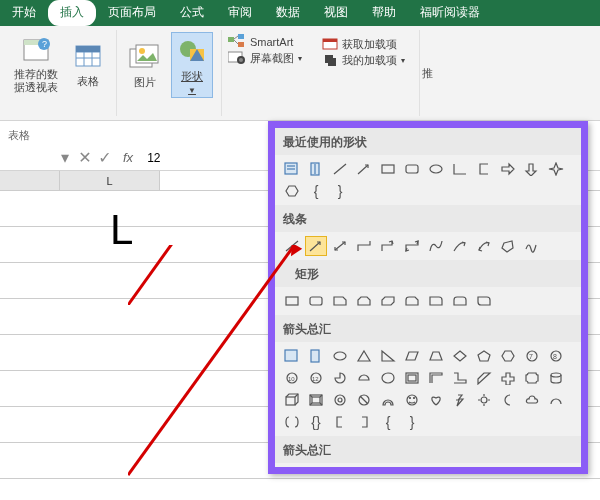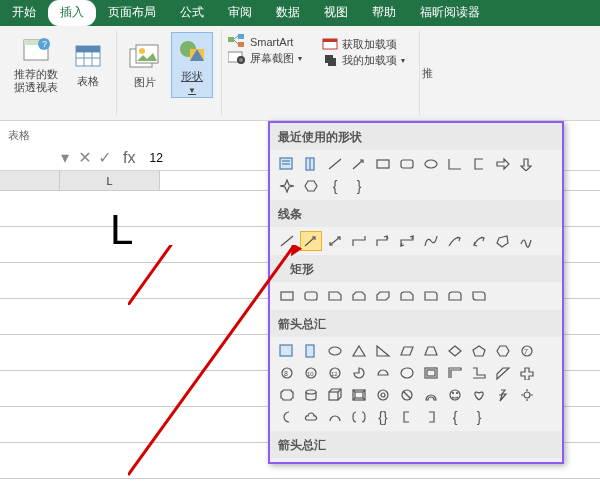--- a/index.html
+++ b/index.html
@@ -11,29 +11,29 @@
 .rgroup { display: flex; flex-direction: column; align-items: center; padding: 2px 8px; border-right: 1px solid #e0e0e0; }
 .rgroup-row { display: flex; gap: 6px; }
 .ritem { display: flex; flex-direction: column; align-items: center; justify-content: center; gap: 2px; cursor: pointer; padding: 2px 4px; font-size: 11px; color: #444; }
 .ritem .ico { width: 32px; height: 32px; display: flex; align-items: center; justify-content: center; }
 .ritem.sel { background: #c9e0f7; border: 1px solid #8cb8e4; text-decoration: underline; }
 .sideitems { display: flex; flex-direction: column; padding: 4px 6px; font-size: 11px; color: #444; }
 .sideitems .srow { display: flex; align-items: center; gap: 4px; cursor: pointer; }
 .glabel { position: absolute; left: 8px; top: 128px; font-size: 11px; color: #666; }
 .fbar { display: flex; align-items: center; height: 26px; border-bottom: 1px solid #d4d4d4; background: #fff; margin-top: 24px; }
 .fbar .namebox { width: 55px; padding: 2px 4px; font-size: 12px; border: none; }
-.fbar .fx { font-size: 16px; color: #666; padding: 0 8px; }
+.fbar .fx { font-style: italic; font-size: 13px; color: #666; padding: 0 8px; }
 .fbar .btn { width: 20px; text-align: center; color: #888; }
 .fbar .finput { flex: 1; border: none; font-size: 12px; padding: 2px 6px; }
 .sheet { position: relative; }
 .colhdr { display: flex; height: 20px; border-bottom: 1px solid #ccc; }
 .colhdr div { width: 100px; border-right: 1px solid #ccc; background: #e6e6e6; font-size: 11px; text-align: center; line-height: 20px; color: #333; }
 .rowblock { height: 36px; border-bottom: 1px solid #ccc; }
 .bigL { position: absolute; left: 110px; top: 206px; font-size: 42px; font-family: Arial; }
-.dropdown { position: absolute; left: 268px; top: 121px; width: 296px; background: #f1f1f1; border: 2px solid #8b5cf6; box-shadow: 2px 2px 6px rgba(0,0,0,.3); padding-bottom: 4px; }
+.dropdown { position: absolute; left: 268px; top: 121px; width: 320px; background: #f1f1f1; border: 7px solid #8b5cf6; box-shadow: 2px 2px 6px rgba(0,0,0,.3); padding-bottom: 4px; }
 .dropdown .cat { font-size: 12px; font-weight: bold; color: #555; padding: 6px 8px 4px; background: #e9e9e9; }
 .dropdown .shapes { display: flex; flex-wrap: wrap; gap: 2px; padding: 4px 6px; }
 .shape { width: 22px; height: 20px; display: flex; align-items: center; justify-content: center; font-size: 14px; color: #555; cursor: pointer; }
 .shape.hover { background: #fde499; border: 1px solid #e6b422; }
 .shape svg { width: 16px; height: 14px; stroke: #555; fill: none; stroke-width: 1.2; }
 .arrow { position: absolute; left: 128px; top: 245px; pointer-events: none; }
 </style>
 </head>
 <body>
 

